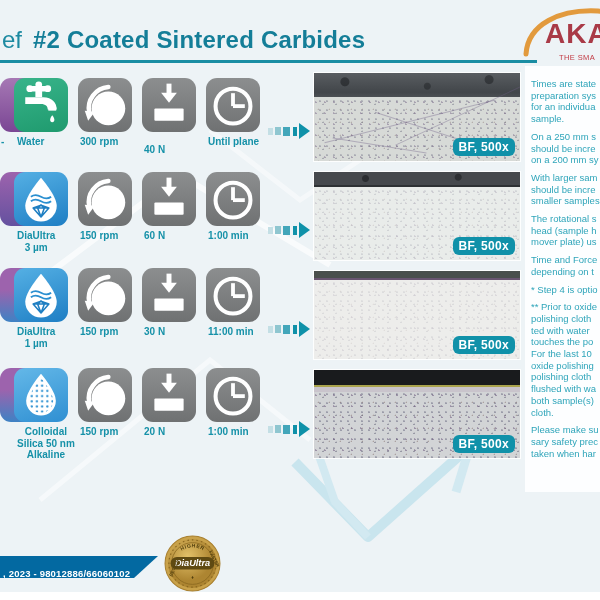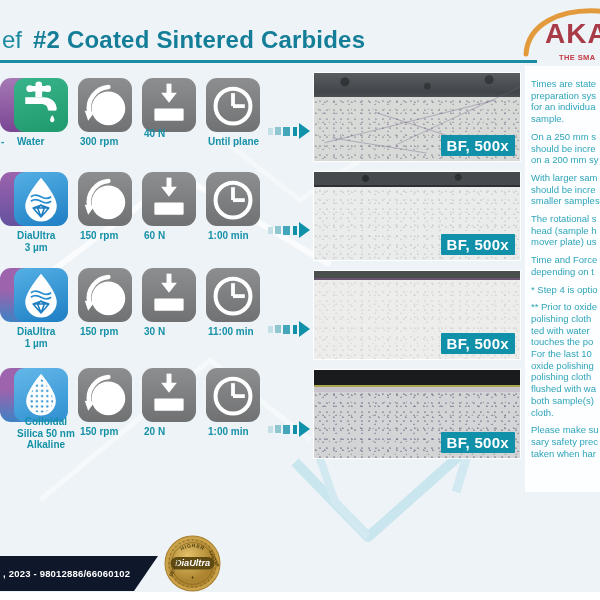--- a/index.html
+++ b/index.html
@@ -6,21 +6,21 @@
   .page{position:relative;width:600px;height:600px;overflow:hidden;
         background:#edf3f6;font-family:"Liberation Sans",sans-serif;}
   
   .title-row{position:absolute;left:2px;top:26px;display:flex;align-items:baseline;}
   .title-prefix{font-size:24px;color:#1d8aa1;font-weight:400;margin-right:11px;}
   .title-main{font-size:24px;color:#147e98;font-weight:700;letter-spacing:.2px;}
   .head-rule{position:absolute;left:0;top:60px;width:537px;height:2.5px;background:#1a8da3;}
   .logo{position:absolute;left:518px;top:2px;width:120px;height:66px;}
   .logo-brand{position:absolute;left:27px;top:16px;font-size:28px;font-weight:700;
               color:#a93a47;letter-spacing:1px;}
-  .logo-tag{position:absolute;left:41px;top:51px;font-size:7.5px;font-weight:700;
+  .logo-tag{position:absolute;left:41px;top:51px;font-size:7.5px;font-weight:400;
             color:#c23b44;letter-spacing:.4px;white-space:pre;}
   
   .chip{position:absolute;width:54px;height:54px;border-radius:11px;}
   .chip.gray{background:linear-gradient(180deg,#8c8e8f,#6f7172);}
   .chip.green{background:linear-gradient(165deg,#38b48a,#1f9a6e);}
   .chip.blue{background:linear-gradient(160deg,#55b0e4,#1e7ec4);}
   .chip.blue2{background:linear-gradient(160deg,#64b8e8,#2f8fd2);}
   .chip.clipped1{background:linear-gradient(180deg,#a678b4,#7a4694);}
   .chip.clipped2{background:linear-gradient(180deg,#9d63ad,#64519f);}
   .chip.clipped3{background:linear-gradient(180deg,#9d63ad 40%,#3e82c4);}
@@ -41,28 +41,28 @@
          box-shadow:0 0 0 1px rgba(255,255,255,.85);}
   .speck{position:absolute;left:0;right:0;bottom:0;
     background-image:
       radial-gradient(circle at 20% 30%, rgba(110,90,125,.55) 0 .8px, transparent 1.1px),
       radial-gradient(circle at 70% 60%, rgba(95,95,115,.5) 0 .8px, transparent 1.1px),
       radial-gradient(circle at 40% 80%, rgba(125,100,95,.45) 0 .7px, transparent 1px),
       radial-gradient(circle at 85% 25%, rgba(100,100,125,.5) 0 .8px, transparent 1.1px);
     background-size:9px 11px,13px 9px,11px 13px,7px 9px;}
   .scratch{position:absolute;height:1.4px;background:rgba(110,95,135,.38);}
   .bf-badge{position:absolute;right:5px;bottom:5px;background:#1091a9;color:#fff;
-            font-size:15px;font-weight:700;padding:2px 6px;border-radius:1px;letter-spacing:.3px;}
+            font-size:12px;font-weight:700;padding:2px 6px;border-radius:6px;letter-spacing:.3px;}
   
   .notes{position:absolute;left:525px;top:66px;width:100px;height:426px;background:#fdfeff;
          padding:12px 0 0 6px;box-sizing:border-box;}
   .notes p{margin:0 0 6px 0;font-size:9.5px;line-height:11.7px;color:#2fa5ba;
            white-space:pre;font-weight:400;}
   
-  .banner{position:absolute;left:0;top:556px;width:160px;height:35px;background:#0f172a;
+  .banner{position:absolute;left:0;top:556px;width:160px;height:22px;background:#0369a1;
           clip-path:polygon(0 0,158px 0,134px 100%,0 100%);}
   .banner span{position:absolute;left:3px;top:12px;color:#fff;font-size:9.5px;
                font-weight:700;letter-spacing:.2px;white-space:pre;}
   .seal{position:absolute;left:164px;top:535px;width:57px;height:57px;}
   .bottom-strip{position:absolute;left:0;top:592px;width:600px;height:8px;background:#ffffff;}
   .wm{position:absolute;left:0;top:0;z-index:0;}
   .layer{position:absolute;inset:0;z-index:1;}
 </style>
 </head>
 <body>
@@ -219,36 +219,36 @@
     <svg viewBox="0 0 48 48">
           <circle cx="24" cy="25" r="15.5" fill="none" stroke="#fff" stroke-width="3.6"></circle>
       <line x1="24" y1="25" x2="24" y2="13.5" stroke="#fff" stroke-width="3.4"></line>
       <line x1="24" y1="25" x2="34.5" y2="25" stroke="#fff" stroke-width="3.4"></line>
         </svg>
   </div>
 
   <span class="lbl lc1" style="top:136px">-</span>
   <span class="lbl lc2" style="top:136px">Water</span>
   <span class="lbl lc3" style="top:136px">300 rpm</span>
-  <span class="lbl lc4" style="top:128px">40 N</span>
+  <span class="lbl lc4" style="top:144px">40 N</span>
   <span class="lbl lc5" style="top:136px">Until plane</span>
 
   <span class="lbl lc2" style="top:230px">DiaUltra
 3 µm</span>
   <span class="lbl lc3" style="top:230px">150 rpm</span>
   <span class="lbl lc4" style="top:230px">60 N</span>
   <span class="lbl lc5" style="top:230px">1:00 min</span>
 
   <span class="lbl lc2" style="top:326px">DiaUltra
 1 µm</span>
   <span class="lbl lc3" style="top:326px">150 rpm</span>
   <span class="lbl lc4" style="top:326px">30 N</span>
   <span class="lbl lc5" style="top:326px">11:00 min</span>
 
-  <span class="lbl lc2" style="top:416px">Colloidal
+  <span class="lbl lc2" style="top:426px">Colloidal
 Silica 50 nm
 Alkaline</span>
   <span class="lbl lc3" style="top:426px">150 rpm</span>
   <span class="lbl lc4" style="top:426px">20 N</span>
   <span class="lbl lc5" style="top:426px">1:00 min</span>
 
   <div class="flow" style="top:122px">
     <div class="fq1"></div>
         <div class="fq2"></div>
         <div class="fq3"></div>

